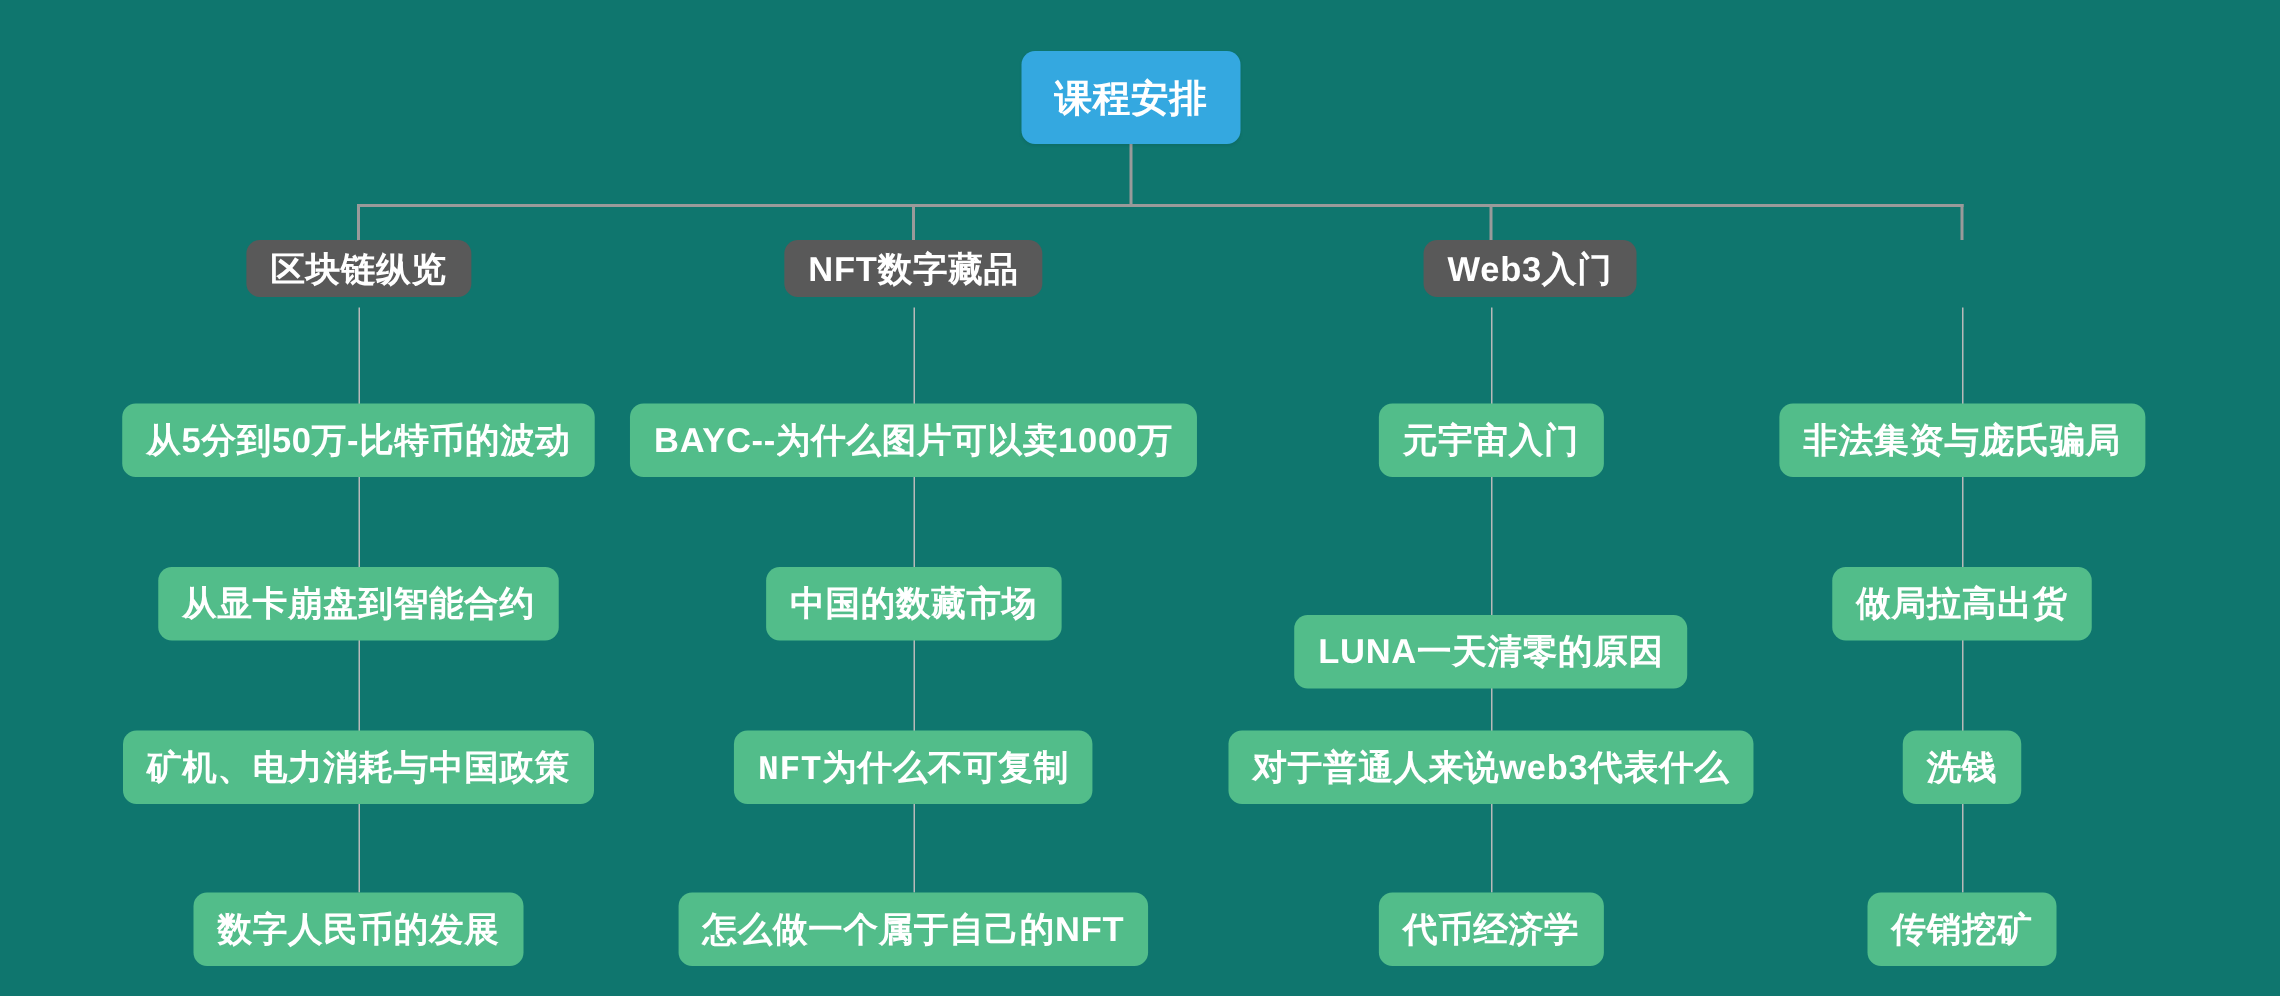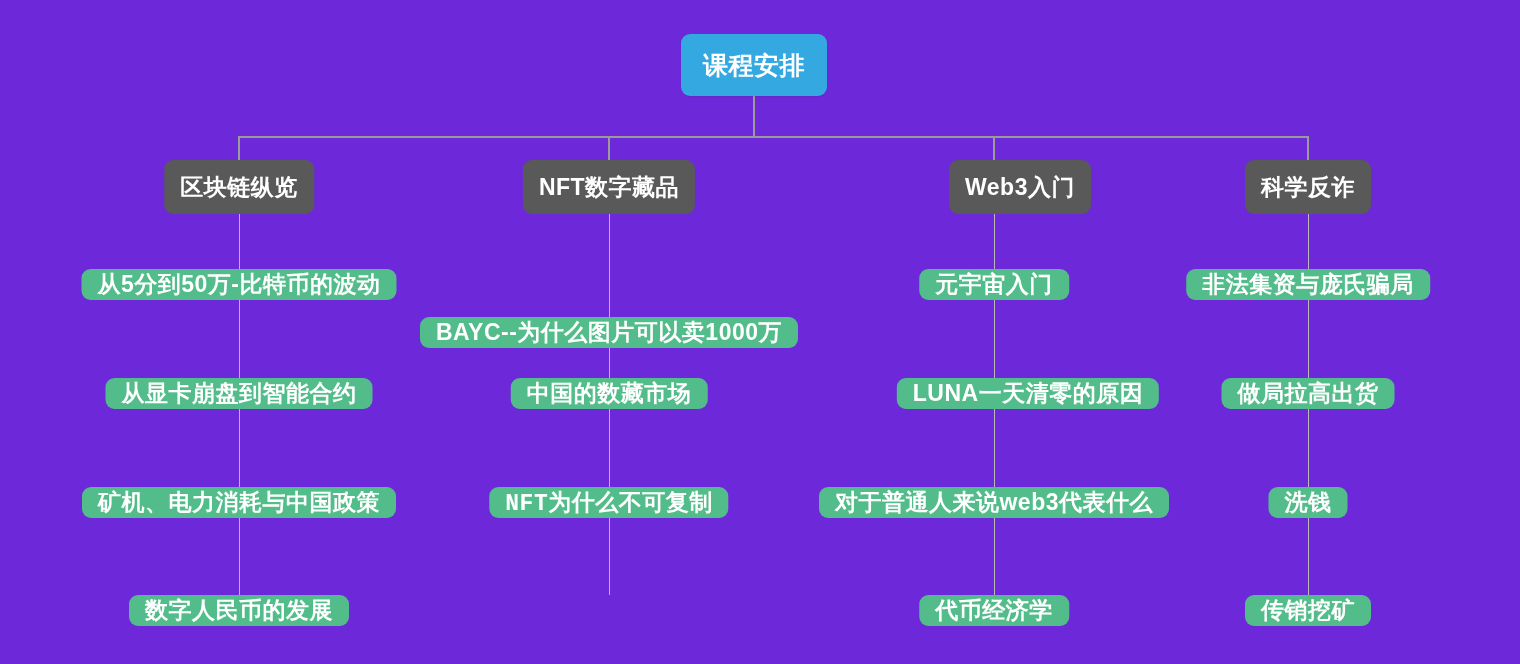--- a/index.html
+++ b/index.html
@@ -7,21 +7,21 @@
     width: 1520px;
     height: 664px;
     background: #f6f6f6;
     font-family: "Liberation Sans", "DejaVu Sans", sans-serif;
     overflow: hidden;
   }
   #canvas {
     position: relative;
     width: 1520px;
     height: 664px;
-    background: #6d28d9;
+    background: #0f766e;
   }
 
   
   .line-v, .line-h {
     position: absolute;
     background: #9a9a9a;
   }
   .line-v { width: 2px; }
   .line-h { height: 2px; }
 
@@ -50,30 +50,30 @@
     height: 62px;
     padding: 0 22px;
     font-size: 25px;
     top: 34px;
     box-shadow: 0 1px 2px rgba(0,0,0,0.07);
   }
 
   .node-cat {
     background: #595959;
     border-radius: 9px;
-    height: 54px;
+    height: 38px;
     padding: 0 16px;
     font-size: 23px;
     top: 160px;
   }
 
   .node-leaf {
     background: #52bd8a;
     border-radius: 9px;
-    height: 31px;
+    height: 49px;
     padding: 0 16px;
     font-size: 23px;
   }
   .row0 { top: 269px; }
   .row1 { top: 378px; }
   .row2 { top: 487px; }
   .row3 { top: 595px; }
 </style>
 </head>
 <body>
@@ -110,49 +110,49 @@
   <div class="node node-leaf row2" style="left:239px;">
     <span>矿机、电力消耗与中国政策</span>
   </div>
   <div class="node node-leaf row3" style="left:239px;">
     <span>数字人民币的发展</span>
   </div>
 
   <div class="node node-cat" style="left:609px;">
     <span>NFT数字藏品</span>
   </div>
-  <div class="node node-leaf row0" style="left:609px;margin-top:48px;">
+  <div class="node node-leaf row0" style="left:609px;">
     <span>BAYC--为什么图片可以卖1000万</span>
   </div>
   <div class="node node-leaf row1" style="left:609px;">
     <span>中国的数藏市场</span>
   </div>
   <div class="node node-leaf row2" style="left:609px;font-family:Liberation Mono, monospace;">
     <span>NFT为什么不可复制</span>
   </div>
+  <div class="node node-leaf row3" style="left:609px;">
+    <span>怎么做一个属于自己的NFT</span>
+  </div>
 
   <div class="node node-cat" style="left:994px;margin-left:26px;">
     <span>Web3入门</span>
   </div>
   <div class="node node-leaf row0" style="left:994px;">
     <span>元宇宙入门</span>
   </div>
-  <div class="node node-leaf row1" style="left:1028px;">
+  <div class="node node-leaf row1" style="left:994px;margin-top:32px;">
     <span>LUNA一天清零的原因</span>
   </div>
   <div class="node node-leaf row2" style="left:994px;">
     <span>对于普通人来说web3代表什么</span>
   </div>
   <div class="node node-leaf row3" style="left:994px;">
     <span>代币经济学</span>
   </div>
 
-  <div class="node node-cat" style="left:1308px;">
-    <span>科学反诈</span>
-  </div>
   <div class="node node-leaf row0" style="left:1308px;">
     <span>非法集资与庞氏骗局</span>
   </div>
   <div class="node node-leaf row1" style="left:1308px;">
     <span>做局拉高出货</span>
   </div>
   <div class="node node-leaf row2" style="left:1308px;">
     <span>洗钱</span>
   </div>
   <div class="node node-leaf row3" style="left:1308px;">

